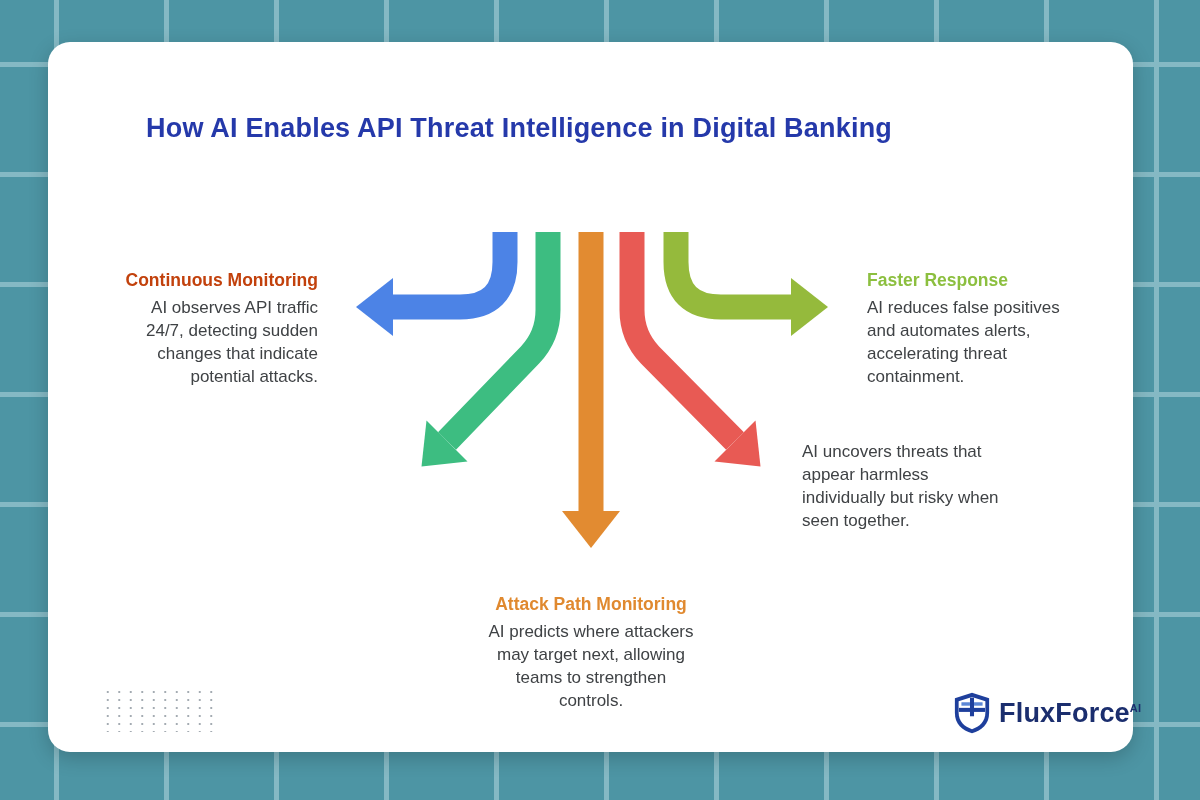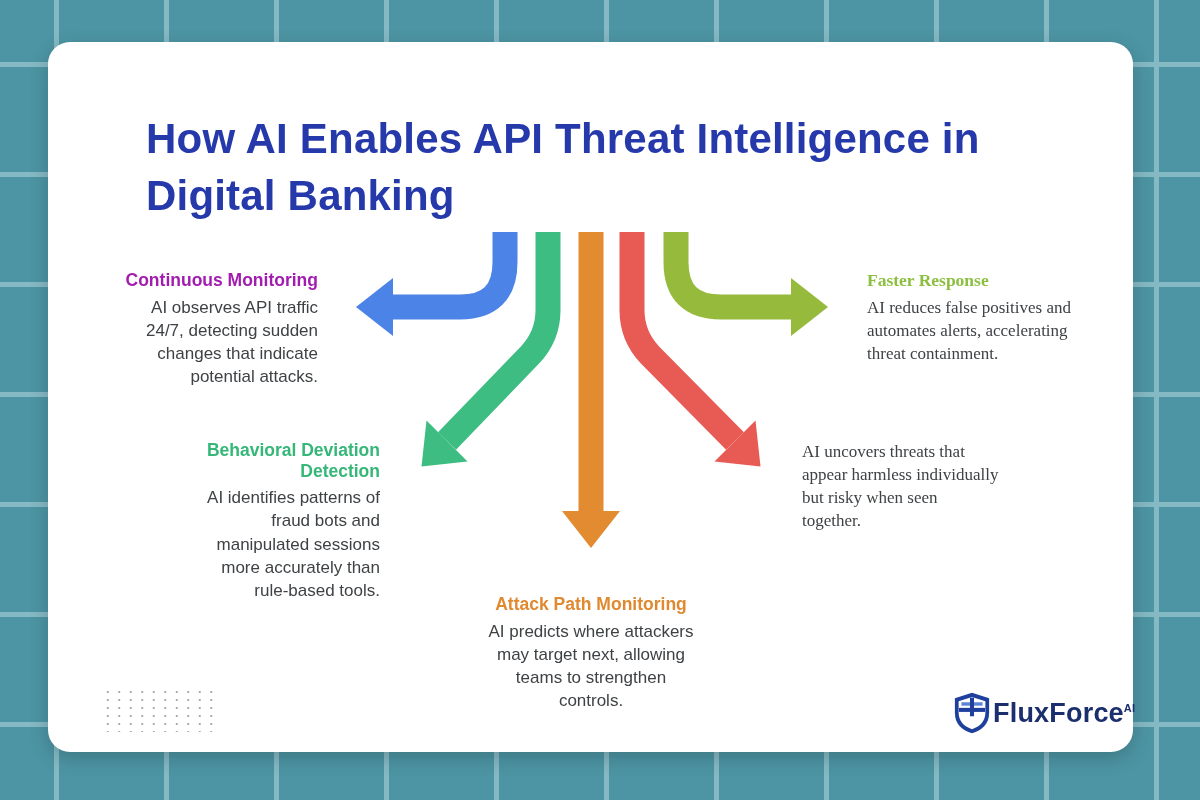--- a/index.html
+++ b/index.html
@@ -13,62 +13,58 @@
     background-size:110px 110px, 110px 110px;
     background-position:54px 0, 0 62px;
   }
   .card{
     position:absolute;left:48px;top:42px;width:1085px;height:710px;
     background:#ffffff;border-radius:22px;
     box-shadow:0 6px 20px rgba(0,0,0,0.20);
   }
   .title{
     position:absolute;left:98px;top:40px;width:900px;
-    font-size:42px;font-weight:700;line-height:57px;letter-spacing:0.2px;
+    font-size:27px;font-weight:700;line-height:57px;letter-spacing:0.2px;
   }
   .arrows-layer{position:absolute;left:0;top:0;width:1200px;height:800px;pointer-events:none;}
   .branch{position:absolute;}
   .branch h3{
     margin:0 0 5px 0;font-size:17.5px;font-weight:700;line-height:1.18;
   }
   .branch p{
     margin:0;font-size:17px;line-height:1.36;color:#3f4245;
   }
   .align-right{text-align:right;}
-  .align-left{text-align:left;font-family:Liberation Serif, serif;}
+  .align-left{text-align:left;}
   .align-center{text-align:center;}
   .dots{
     position:absolute;left:54px;top:646px;width:112px;height:44px;
     background-image:radial-gradient(#868f98 1.1px, transparent 1.1px);
     background-size:11.5px 8px;opacity:0.75;
   }
   .logo{
-    position:absolute;left:905px;top:650px;display:flex;align-items:center;gap:2px;justify-content:flex-end;
+    position:absolute;left:905px;top:650px;display:flex;align-items:center;gap:8px;justify-content:flex-end;
   }
   .logo .wordmark{
     font-size:27px;font-weight:800;letter-spacing:0.2px;
   }
   .logo sup{font-size:11px;font-weight:800;vertical-align:super;}
 </style>
 </head>
 <body>
 
 <div class="card">
 
   <h1 class="title" style="color: rgb(37, 57, 170);">How AI Enables API Threat Intelligence in Digital Banking</h1>
 
   <div class="branch align-right" style="left:62px;top:228px;width:208px;">
-    <h3 style="color: #a21caf;">Continuous Monitoring</h3>
+    <h3 style="color: #c2410c;">Continuous Monitoring</h3>
     <p>AI observes API traffic 24/7, detecting sudden changes that indicate potential attacks.</p>
   </div>
 
-  <div class="branch align-right" style="left:138px;top:398px;width:194px;">
-    <h3 style="color: rgb(53, 183, 120);">Behavioral Deviation Detection</h3>
-    <p>AI identifies patterns of fraud bots and manipulated sessions more accurately than rule-based tools.</p>
-  </div>
 
   <div class="branch align-center" style="left:438px;top:552px;width:210px;">
     <h3 style="color: rgb(224, 137, 47);">Attack Path Monitoring</h3>
     <p>AI predicts where attackers may target next, allowing teams to strengthen controls.</p>
   </div>
 
   <div class="branch align-left" style="left:754px;top:398px;width:198px;">
     <p>AI uncovers threats that appear harmless individually but risky when seen together.</p>
   </div>
 

